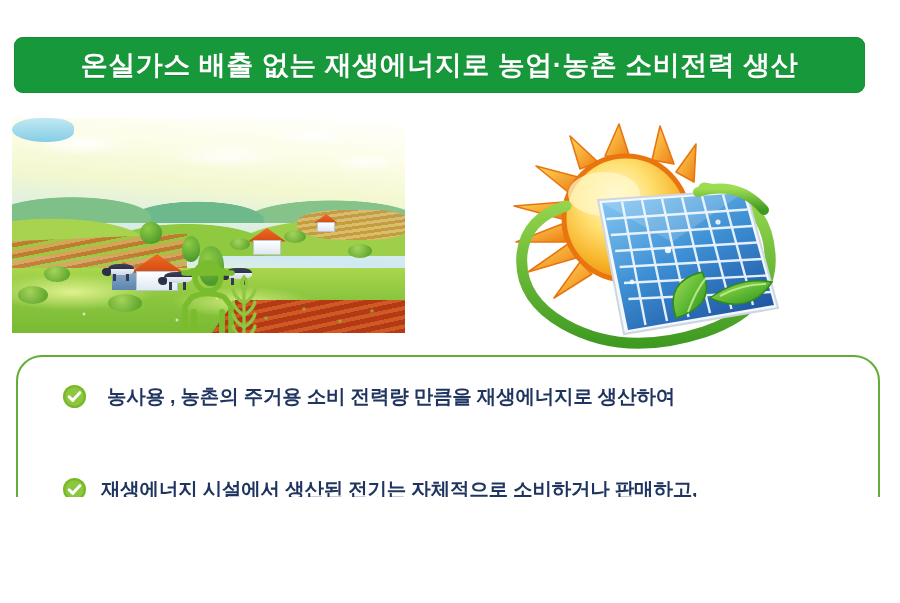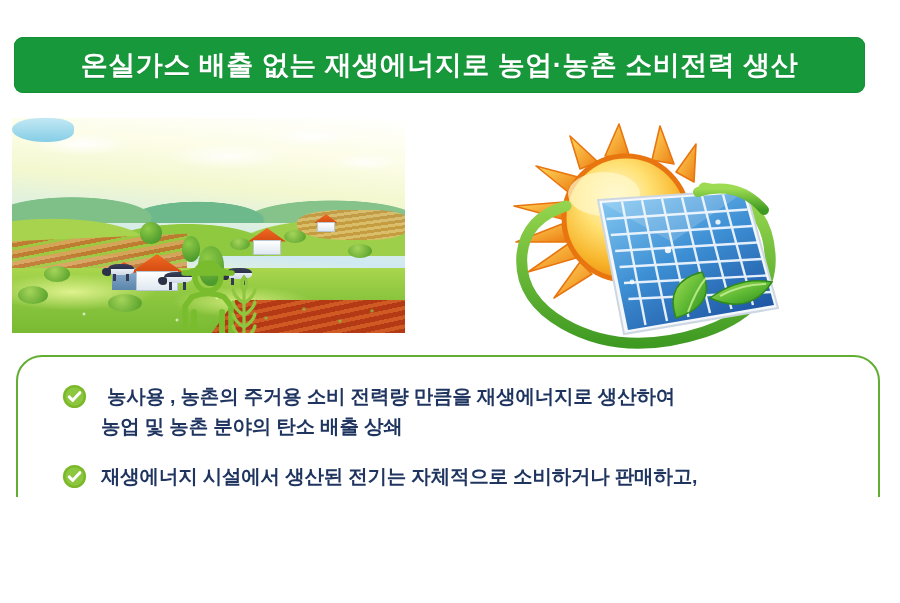--- a/index.html
+++ b/index.html
@@ -212,21 +212,21 @@
     border-radius: 26px;
     background: #ffffff;
   }
   .bullet-row {
     position: absolute;
     display: flex;
     align-items: flex-start;
     gap: 14px;
   }
   #bullet-row-0 { left: 44px; top: 24px; }
-  #bullet-row-1 { left: 44px; top: 104px; }
+  #bullet-row-1 { left: 44px; top: 117px; }
   .check-icon {
     flex: 0 0 auto;
     width: 25px;
     height: 25px;
     margin-top: 3px;
   }
   .bullet-lines {
     color: #1f3560;
     font-size: 19.5px;
     font-weight: bold;
@@ -402,21 +402,20 @@
   <div id="bullet-box">
 
     <div class="bullet-row" id="bullet-row-0">
       <svg class="check-icon" viewBox="0 0 26 26">
         <circle cx="13" cy="13" r="12" fill="#7ab829"></circle>
         <circle cx="13" cy="13" r="9.5" fill="#8dc63f"></circle>
         <path d="M7.5 13.4 L11.2 17 L18.6 9" fill="none" stroke="#ffffff" stroke-width="3.1" stroke-linecap="round" stroke-linejoin="round"></path>
       </svg>
       <div class="bullet-lines">
         <div class="bullet-line-1">농사용 , 농촌의 주거용 소비 전력량 만큼을 재생에너지로 생산하여</div>
-        <div>농업 및 농촌 분야의 탄소 배출 상쇄</div>
       </div>
     </div>
 
     <div class="bullet-row" id="bullet-row-1">
       <svg class="check-icon" viewBox="0 0 26 26">
         <circle cx="13" cy="13" r="12" fill="#7ab829"></circle>
         <circle cx="13" cy="13" r="9.5" fill="#8dc63f"></circle>
         <path d="M7.5 13.4 L11.2 17 L18.6 9" fill="none" stroke="#ffffff" stroke-width="3.1" stroke-linecap="round" stroke-linejoin="round"></path>
       </svg>
       <div class="bullet-lines">

